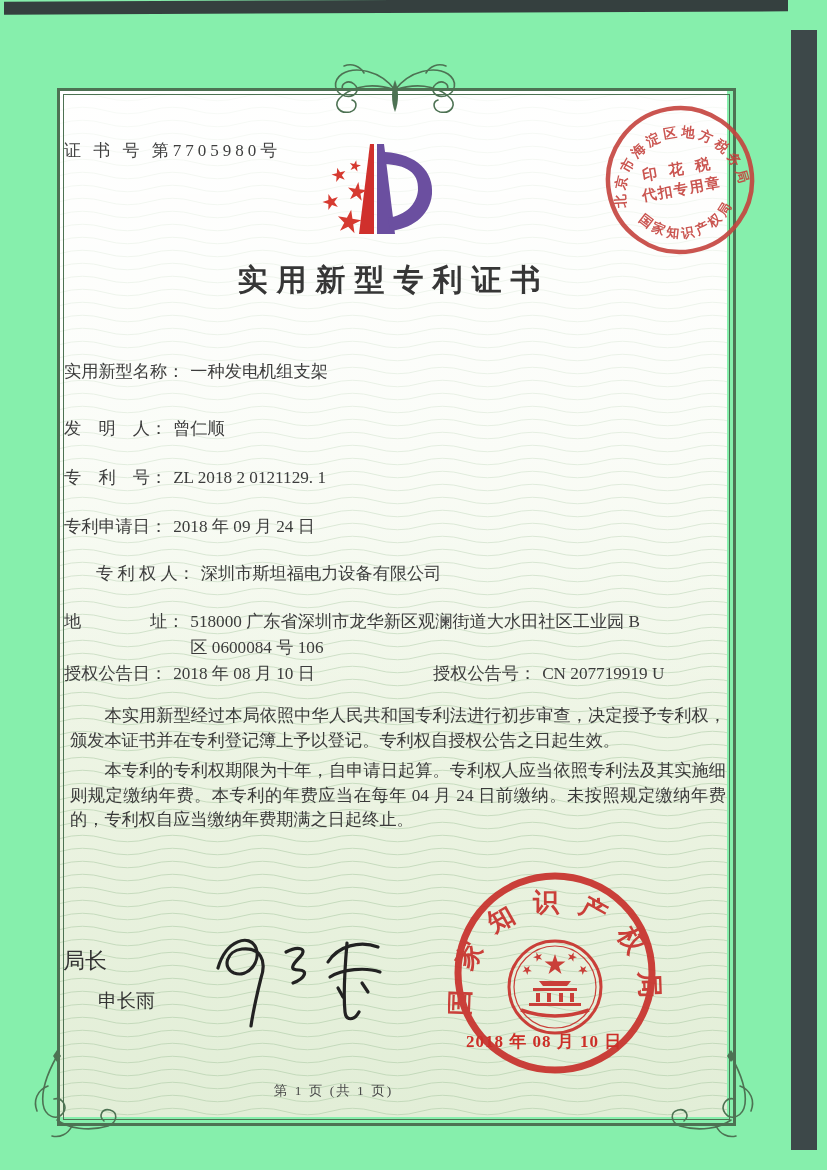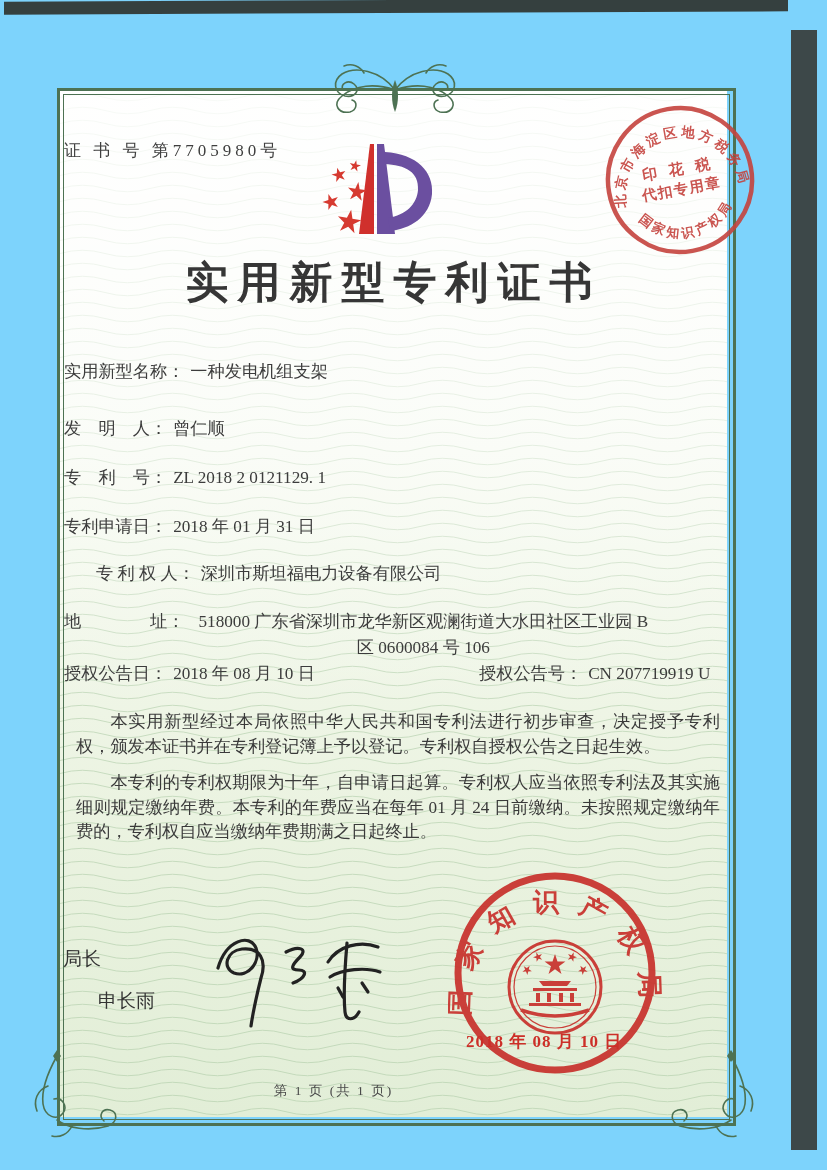--- a/index.html
+++ b/index.html
@@ -1,40 +1,40 @@
 <!DOCTYPE html>
 <html><head>
 <meta charset="utf-8">
 <style>
   html,body{margin:0;padding:0;}
   body{
     width:827px;height:1170px;position:relative;overflow:hidden;
     background:#ffffff;
     font-family:"Liberation Serif","DejaVu Serif",serif;
   }
-  .paper{position:absolute;inset:0;background:#7dd3fc;}
+  .paper{position:absolute;inset:0;background:#86efac;}
   .scan-top{position:absolute;left:4px;top:0;width:784px;height:13px;background:#35403f;transform:rotate(-0.25deg);}
   .scan-right{position:absolute;left:791px;top:30px;width:26px;height:1120px;background:#3d4849;}
   .frame{position:absolute;left:57px;top:88px;width:673px;height:1032px;border:3px solid #4d7253;z-index:2;pointer-events:none;}
   .frame-inner{position:absolute;inset:3px;border:1px solid #4d7253;}
   .waves{position:absolute;left:60px;top:91px;z-index:1;}
   .deco{position:absolute;z-index:3;}
   .cert-no{position:absolute;left:64px;top:139px;font-size:17px;letter-spacing:4px;color:#3f3f3f;z-index:4;}
   .logo{position:absolute;left:318px;top:140px;z-index:4;}
-  .title{position:absolute;left:57px;top:254px;width:673px;text-align:center;
-    font-size:43px;font-weight:600;letter-spacing:9px;color:#363636;z-index:4;}
+  .title{position:absolute;left:57px;top:260px;width:673px;text-align:center;
+    font-size:30px;font-weight:600;letter-spacing:9px;color:#363636;z-index:4;}
   .row{position:absolute;left:64px;font-size:17.2px;color:#3c3c3c;z-index:4;white-space:nowrap;}
   .row .flabel{display:inline-block;}
-  .row .fvalue{margin-left:6px;text-align:center;}
+  .row .fvalue{margin-left:6px;}
   .row .fvalue.wrap{display:inline-block;white-space:normal;width:466px;line-height:25.5px;vertical-align:top;}
-  .row .pair2{position:absolute;left:369px;top:0;white-space:nowrap;margin-left:46px;}
+  .row .pair2{position:absolute;left:369px;top:0;white-space:nowrap;}
   .body-text{position:absolute;left:64px;top:698px;width:668px;z-index:4;
     font-size:17.2px;line-height:24.6px;color:#3a3a3a;text-align:justify;}
-  .body-text p{margin:12px;text-indent:2em;}
-  .sig-title{position:absolute;left:63px;top:946px;font-size:19px;color:#333;z-index:4;}
+  .body-text p{margin:6px;text-indent:2em;}
+  .sig-title{position:absolute;left:63px;top:946px;font-size:22px;color:#333;z-index:4;}
   .sig-name{position:absolute;left:63px;top:988px;font-size:19px;color:#333;z-index:4;padding-left:35px;}
   .sig-hand{position:absolute;left:180px;top:920px;z-index:4;}
   .seal-big{position:absolute;left:448px;top:866px;z-index:5;opacity:.93;}
   .seal-date{position:absolute;left:450px;top:1030px;width:188px;text-align:center;
     font-size:17px;color:#cc2f28;letter-spacing:1px;font-weight:600;z-index:6;}
   .seal-tax{position:absolute;left:597px;top:97px;z-index:5;opacity:.9;}
   .footer{position:absolute;left:57px;top:1082px;width:553px;text-align:center;
     font-size:13.5px;letter-spacing:2px;color:#4a4a4a;z-index:4;}
 </style>
 </head>
@@ -128,38 +128,38 @@
   <div class="row" style="top:359px;">
     <span class="flabel">实用新型名称：</span><span class="fvalue">一种发电机组支架</span>
   </div>
   <div class="row" style="top:416px;">
     <span class="flabel">发　明　人：</span><span class="fvalue">曾仁顺</span>
   </div>
   <div class="row" style="top:465px;">
     <span class="flabel">专　利　号：</span><span class="fvalue">ZL 2018 2 0121129. 1</span>
   </div>
   <div class="row" style="top:514px;">
-    <span class="flabel">专利申请日：</span><span class="fvalue">2018 年 01 月 31 日</span>
+    <span class="flabel">专利申请日：</span><span class="fvalue">2018 年 09 月 24 日</span>
   </div>
   <div class="row" style="top:561px;margin-left:32px;">
     <span class="flabel">专 利 权 人：</span><span class="fvalue">深圳市斯坦福电力设备有限公司</span>
   </div>
   <div class="row" style="top:609px;">
     <span class="flabel">地　　　　址：</span><span class="fvalue wrap">518000 广东省深圳市龙华新区观澜街道大水田社区工业园 B 区 0600084 号 106</span>
   </div>
   <div class="row" style="top:661px;width:668px;">
     <span class="flabel">授权公告日：</span><span class="fvalue">2018 年 08 月 10 日</span>
     <span class="pair2">
       <span class="flabel">授权公告号：</span><span class="fvalue">CN 207719919 U</span>
     </span>
   </div>
 
   <div class="body-text">
     <p>本实用新型经过本局依照中华人民共和国专利法进行初步审查，决定授予专利权，颁发本证书并在专利登记簿上予以登记。专利权自授权公告之日起生效。</p>
-    <p>本专利的专利权期限为十年，自申请日起算。专利权人应当依照专利法及其实施细则规定缴纳年费。本专利的年费应当在每年 01 月 24 日前缴纳。未按照规定缴纳年费的，专利权自应当缴纳年费期满之日起终止。</p>
+    <p>本专利的专利权期限为十年，自申请日起算。专利权人应当依照专利法及其实施细则规定缴纳年费。本专利的年费应当在每年 04 月 24 日前缴纳。未按照规定缴纳年费的，专利权自应当缴纳年费期满之日起终止。</p>
   </div>
 
   <div class="sig-title">局长</div>
   <div class="sig-name">申长雨</div>
 
   <svg class="sig-hand" width="230" height="118" viewBox="0 0 230 118">
     <g fill="none" stroke="#222" stroke-width="3.2" stroke-linecap="round" stroke-linejoin="round">
       <path d="M38,48 C46,20 70,13 76,28 C81,42 68,58 54,53 C42,48 46,31 62,29 C80,27 87,40 81,58 C78,70 73,92 71,106"></path>
       <path d="M106,32 C119,25 128,29 120,37 C112,45 109,50 119,50 C128,50 126,58 113,63"></path>
       <path d="M148,42 C158,26 180,20 198,27"></path>

